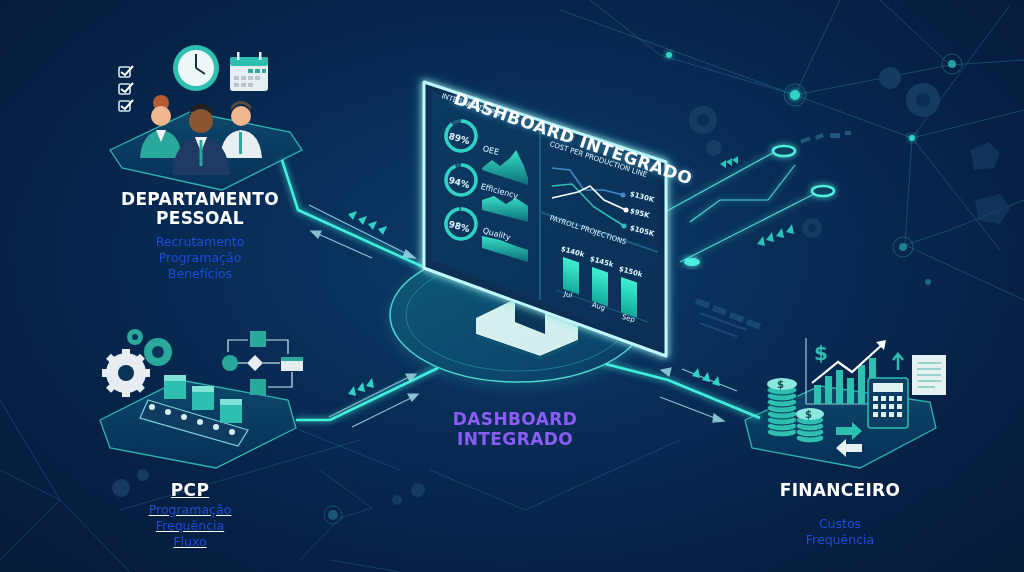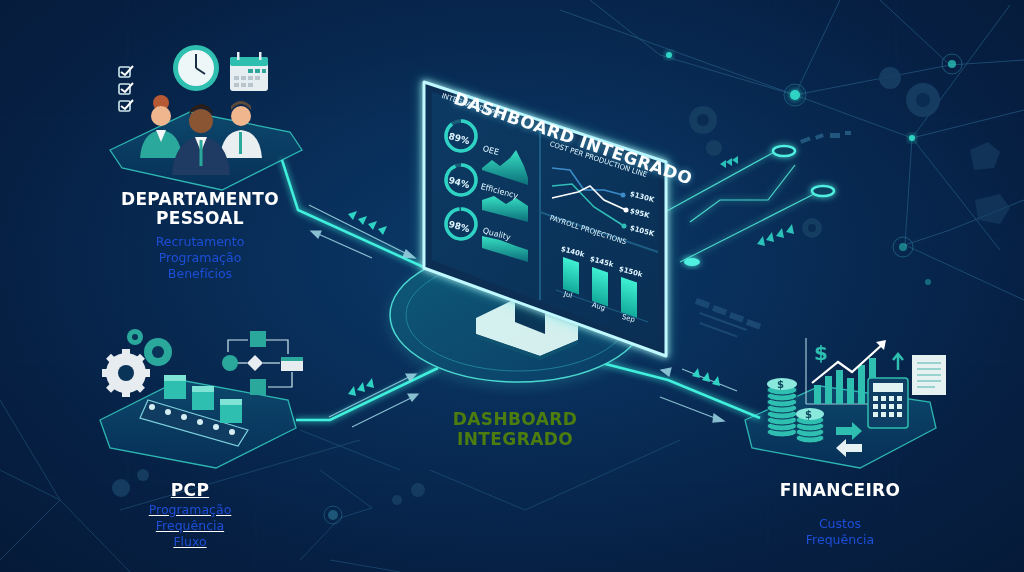--- a/index.html
+++ b/index.html
@@ -7,21 +7,21 @@
   body {
     background: radial-gradient(ellipse at 50% 45%, #0b3a6a 0%, #082c56 40%, #061f42 75%, #051a38 100%);
     font-family: "Liberation Sans", sans-serif;
     position: relative;
   }
   .stage { position: absolute; inset: 0; }
   svg.bg { position: absolute; inset: 0; }
   .label-block { position: absolute; text-align: center; color: #fff; }
   .label-title { font-weight: 700; font-size: 17px; letter-spacing: 0.3px; line-height: 19px; font-family: "DejaVu Sans", sans-serif; }
   .label-item { font-size: 12.5px; line-height: 16px; color: #1d4ed8; font-family: "DejaVu Sans", sans-serif; }
-  .center-caption { position: absolute; left: 425px; top: 409px; width: 180px; text-align: center; color: #4d7c0f;
+  .center-caption { position: absolute; left: 425px; top: 409px; width: 180px; text-align: center; color: #8b5cf6;
     font-weight: 700; font-size: 17px; line-height: 20px; font-family: "DejaVu Sans", sans-serif; letter-spacing: 0.4px; }
   .monitor-title { position: absolute; left: 458px; top: 88px; color: #fff; font-weight: 700; font-size: 17px;
     font-family: "DejaVu Sans", sans-serif; letter-spacing: 0.6px; transform: rotate(19deg); transform-origin: left top;
     text-shadow: 0 0 6px rgba(120,230,255,0.6); white-space: nowrap; }
   .screen-text { position: absolute; color: #dff6ff; font-family: "DejaVu Sans", sans-serif; white-space: nowrap; transform-origin: left top; }
 </style>
 </head>
 <body>
 
 <div class="stage">

